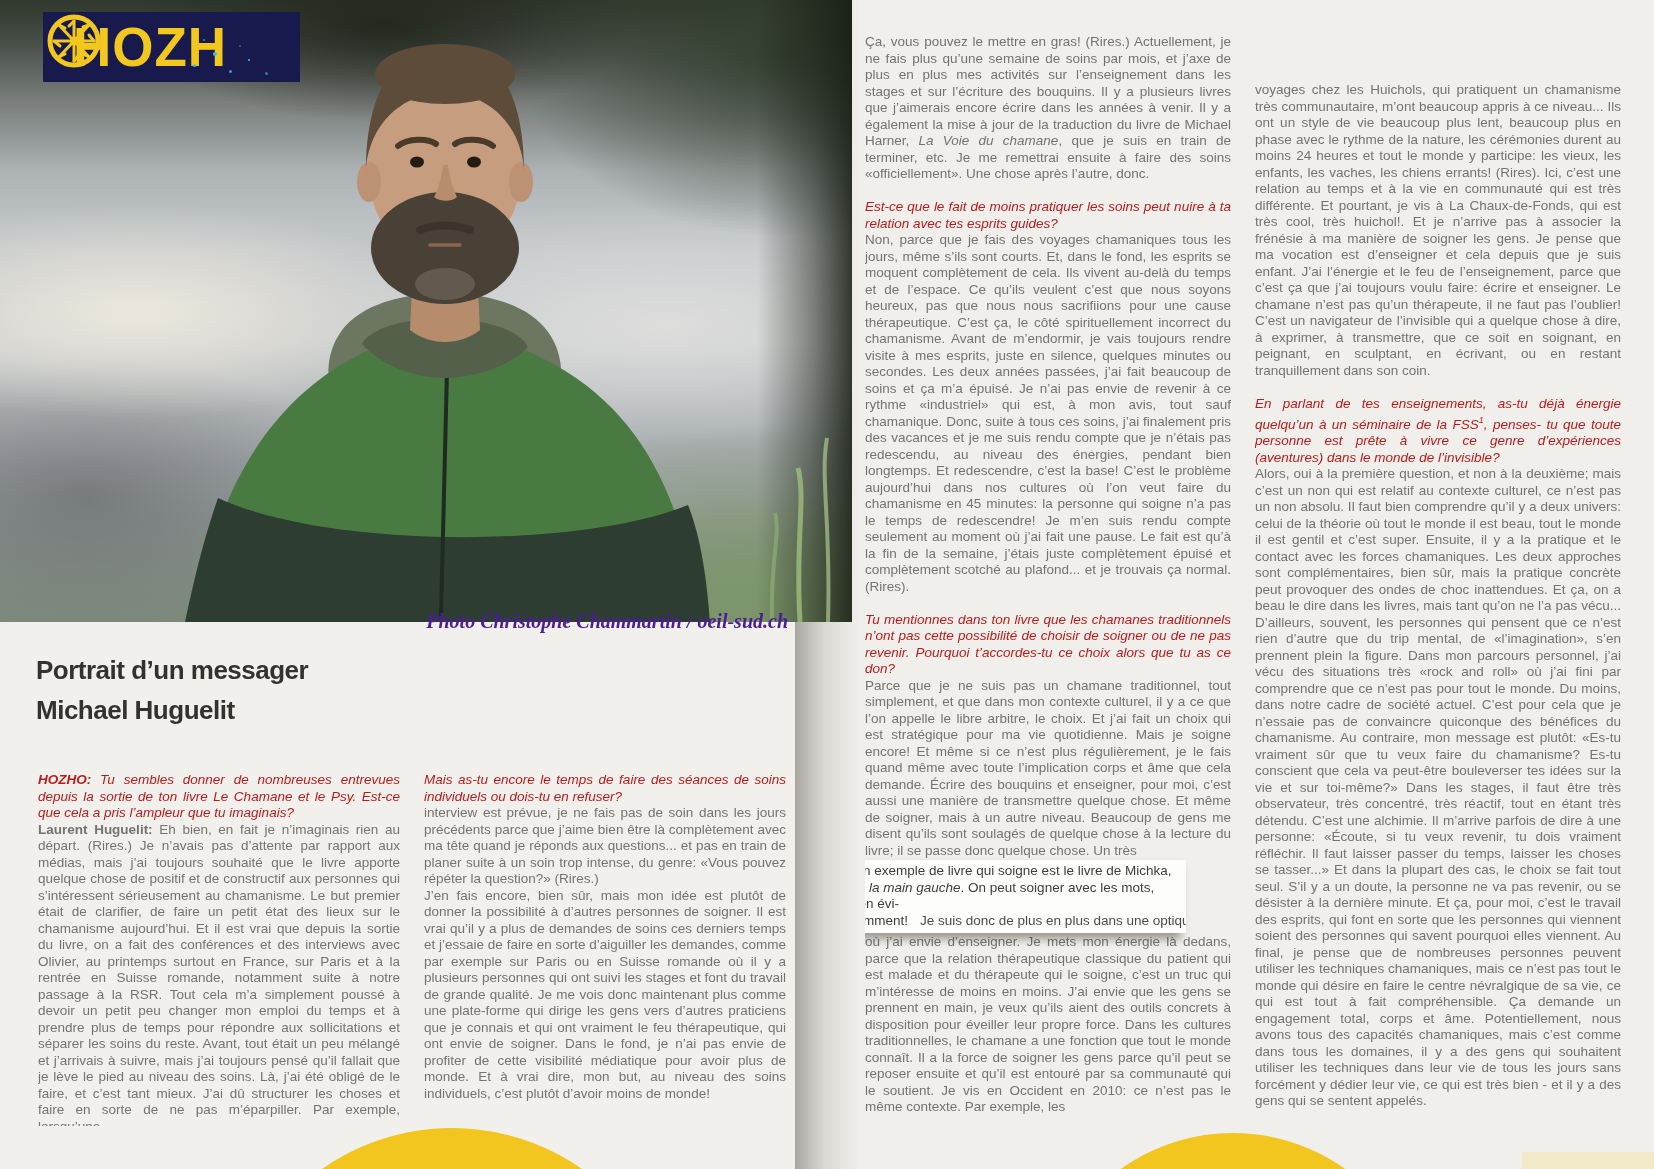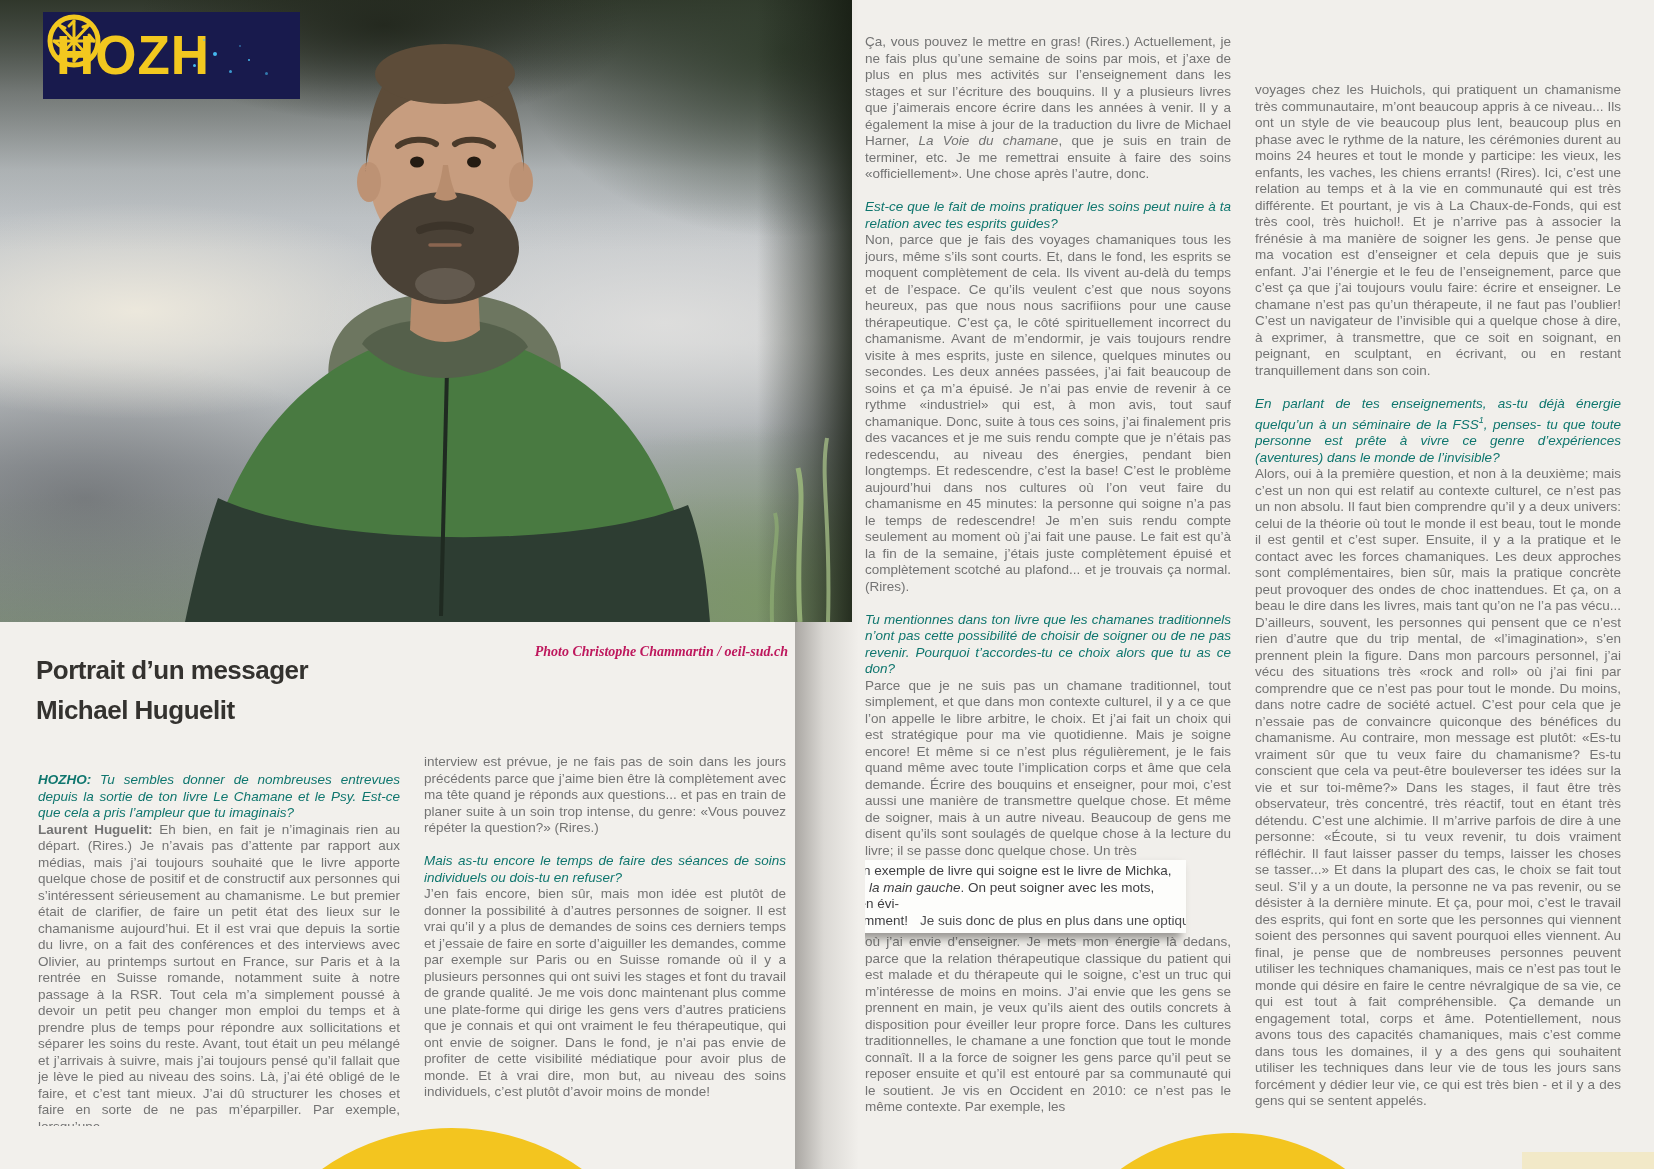--- a/index.html
+++ b/index.html
@@ -20,42 +20,42 @@
       linear-gradient(180deg,rgba(45,52,40,.95) 0,rgba(70,75,70,.55) 90px,rgba(120,128,130,.18) 170px,rgba(120,128,130,0) 250px),
       radial-gradient(ellipse 420px 150px at 16% 50%,rgba(240,235,222,.9),rgba(240,235,222,0) 72%),
       radial-gradient(ellipse 480px 170px at 78% 52%,rgba(228,227,225,.75),rgba(228,227,225,0) 72%),
       radial-gradient(ellipse 430px 200px at 10% 80%,rgba(88,90,94,.55),rgba(88,90,94,0) 70%),
       radial-gradient(ellipse 430px 240px at 90% 97%,rgba(124,150,104,.95),rgba(124,150,104,0) 75%),
       linear-gradient(0deg,rgba(108,128,98,.45),rgba(108,128,98,0) 130px),
       linear-gradient(180deg,#6d7570 0%,#a8adad 15%,#c2c6c9 35%,#c9ccce 55%,#a3a8ab 75%,#8c9590 100%);}
   .photo svg{position:absolute;left:0;top:0;}
 
   
-  .logo{position:absolute;left:43px;top:12px;width:257px;height:87px;background:#181a4d;z-index:6;
-        display:flex;align-items:center;padding-left:13px;box-sizing:border-box;}
+  .logo{position:absolute;left:43px;top:12px;width:257px;height:70px;background:#181a4d;z-index:6;
+        display:flex;align-items:center;padding-left:30px;box-sizing:border-box;}
   .logo-text{color:#f2c81f;font-weight:bold;font-size:53px;letter-spacing:1px;line-height:1;
              transform:scaleY(1.04);margin-top:-2px;}
   .logo-o{margin-left:2px;}
   .speck{position:absolute;width:3px;height:3px;border-radius:50%;background:#45b9ef;}
 
   
-  .credit{position:absolute;left:340px;top:644px;width:448px;text-align:right;z-index:5;
+  .credit{position:absolute;left:340px;top:610px;width:448px;text-align:right;z-index:5;
           font-family:"Liberation Serif",serif;font-style:italic;font-weight:bold;
-          font-size:14px;color:#be185d;}
+          font-size:20px;color:#4c1d95;}
   .title{position:absolute;left:36px;top:650px;z-index:5;color:#34322f;font-weight:bold;
          font-size:26px;line-height:40px;letter-spacing:-.5px;}
 
   
   .col{position:absolute;overflow:hidden;z-index:5;}
   .lcol1{left:38px;top:754px;width:362px;height:372px;}
   .lcol2{left:424px;top:754px;width:362px;height:372px;}
   .rcol1{left:865px;top:34px;width:366px;height:1102px;}
   .rcol2{left:1255px;top:34px;width:366px;height:1102px;margin-top:48px;}
   .bp{margin:0;font-size:13.5px;line-height:16.5px;text-align:justify;color:#737373;}
-  .q{color:#0f766e;font-style:italic;margin-top:16.5px;}
+  .q{color:#b91c1c;font-style:italic;margin-top:16.5px;}
   .q:first-child{margin-top:18px;}
   .lead{font-weight:bold;}
   sup{font-size:9px;}
 
   
   .hl-box{position:relative;margin:1px 0 1px -28px;width:330px;padding:3px 8px 4px 11px;
           background:#fdfdfb;box-shadow:-5px 6px 8px rgba(50,48,45,.45);overflow:hidden;
           font-size:13.5px;line-height:16.5px;text-align:left;color:#3e3e41;}
   .obscured{white-space:nowrap;color:#4c4c4f;margin-left:12px;}
 
@@ -141,22 +141,22 @@
     <div>Portrait d’un messager</div>
     <div>Michael Huguelit</div>
   </div>
 
   <div class="col lcol1">
     <p class="bp q"><span class="lead">HOZHO:</span><span> Tu sembles donner de nombreuses entrevues depuis la sortie de ton livre Le Chamane et le Psy. Est-ce que cela a pris l’ampleur que tu imaginais?</span></p>
     <p class="bp"><span class="lead">Laurent Huguelit:</span><span> Eh bien, en fait je n’imaginais rien au départ. (Rires.) Je n’avais pas d’attente par rapport aux médias, mais j’ai toujours souhaité que le livre apporte quelque chose de positif et de constructif aux personnes qui s’intéressent sérieusement au chamanisme. Le but premier était de clarifier, de faire un petit état des lieux sur le chamanisme aujourd’hui. Et il est vrai que depuis la sortie du livre, on a fait des conférences et des interviews avec Olivier, au printemps surtout en France, sur Paris et à la rentrée en Suisse romande, notamment suite à notre passage à la RSR. Tout cela m’a simplement poussé à devoir un petit peu changer mon emploi du temps et à prendre plus de temps pour répondre aux sollicitations et séparer les soins du reste. Avant, tout était un peu mélangé et j’arrivais à suivre, mais j’ai toujours pensé qu’il fallait que je lève le pied au niveau des soins. Là, j’ai été obligé de le faire, et c’est tant mieux. J’ai dû structurer les choses et faire en sorte de ne pas m’éparpiller. Par exemple, lorsqu’une</span></p>
   </div>
 
   <div class="col lcol2">
+    <p class="bp q">Mais as-tu encore le temps de faire des séances de soins individuels ou dois-tu en refuser?</p>
     <p class="bp">interview est prévue, je ne fais pas de soin dans les jours précédents parce que j’aime bien être là complètement avec ma tête quand je réponds aux questions... et pas en train de planer suite à un soin trop intense, du genre: «Vous pouvez répéter la question?» (Rires.)</p>
-    <p class="bp q">Mais as-tu encore le temps de faire des séances de soins individuels ou dois-tu en refuser?</p>
     <p class="bp">J’en fais encore, bien sûr, mais mon idée est plutôt de donner la possibilité à d’autres personnes de soigner. Il est vrai qu’il y a plus de demandes de soins ces derniers temps et j’essaie de faire en sorte d’aiguiller les demandes, comme par exemple sur Paris ou en Suisse romande où il y a plusieurs personnes qui ont suivi les stages et font du travail de grande qualité. Je me vois donc maintenant plus comme une plate-forme qui dirige les gens vers d’autres praticiens que je connais et qui ont vraiment le feu thérapeutique, qui ont envie de soigner. Dans le fond, je n’ai pas envie de profiter de cette visibilité médiatique pour avoir plus de monde. Et à vrai dire, mon but, au niveau des soins individuels, c’est plutôt d’avoir moins de monde!</p>
   </div>
 
   <div class="col rcol1">
     <p class="bp"><span>Ça, vous pouvez le mettre en gras! (Rires.) Actuellement, je ne fais plus qu’une semaine de soins par mois, et j’axe de plus en plus mes activités sur l’enseignement dans les stages et sur l’écriture des bouquins. Il y a plusieurs livres que j’aimerais encore écrire dans les années à venir. Il y a également la mise à jour de la traduction du livre de Michael Harner, </span><i>La Voie du chamane</i><span>, que je suis en train de terminer, etc. Je me remettrai ensuite à faire des soins «officiellement». Une chose après l’autre, donc.</span></p>
     <p class="bp q">Est-ce que le fait de moins pratiquer les soins peut nuire à ta relation avec tes esprits guides?</p>
     <p class="bp">Non, parce que je fais des voyages chamaniques tous les jours, même s’ils sont courts. Et, dans le fond, les esprits se moquent complètement de cela. Ils vivent au-delà du temps et de l’espace. Ce qu’ils veulent c’est que nous soyons heureux, pas que nous nous sacrifiions pour une cause thérapeutique. C’est ça, le côté spirituellement incorrect du chamanisme. Avant de m’endormir, je vais toujours rendre visite à mes esprits, juste en silence, quelques minutes ou secondes. Les deux années passées, j’ai fait beaucoup de soins et ça m’a épuisé. Je n’ai pas envie de revenir à ce rythme «industriel» qui est, à mon avis, tout sauf chamanique. Donc, suite à tous ces soins, j’ai finalement pris des vacances et je me suis rendu compte que je n’étais pas redescendu, au niveau des énergies, pendant bien longtemps. Et redescendre, c’est la base! C’est le problème aujourd’hui dans nos cultures où l’on veut faire du chamanisme en 45 minutes: la personne qui soigne n’a pas le temps de redescendre! Je m’en suis rendu compte seulement au moment où j’ai fait une pause. Le fait est qu’à la fin de la semaine, j’étais juste complètement épuisé et complètement scotché au plafond... et je trouvais ça normal. (Rires).</p>
     <p class="bp q">Tu mentionnes dans ton livre que les chamanes traditionnels n’ont pas cette possibilité de choisir de soigner ou de ne pas revenir. Pourquoi t’accordes-tu ce choix alors que tu as ce don?</p>
     <p class="bp">Parce que je ne suis pas un chamane traditionnel, tout simplement, et que dans mon contexte culturel, il y a ce que l’on appelle le libre arbitre, le choix. Et j’ai fait un choix qui est stratégique pour ma vie quotidienne. Mais je soigne encore! Et même si ce n’est plus régulièrement, je le fais quand même avec toute l’implication corps et âme que cela demande. Écrire des bouquins et enseigner, pour moi, c’est aussi une manière de transmettre quelque chose. Et même de soigner, mais à un autre niveau. Beaucoup de gens me disent qu’ils sont soulagés de quelque chose à la lecture du livre; il se passe donc quelque chose. Un très</p>
     <div class="hl-box"><span>bon exemple de livre qui soigne est le livre de Michka, </span><i>De la main gauche</i><span>. On peut soigner avec les mots, bien évi-demment!</span><span class="obscured">Je suis donc de plus en plus dans une optique</span></div>

